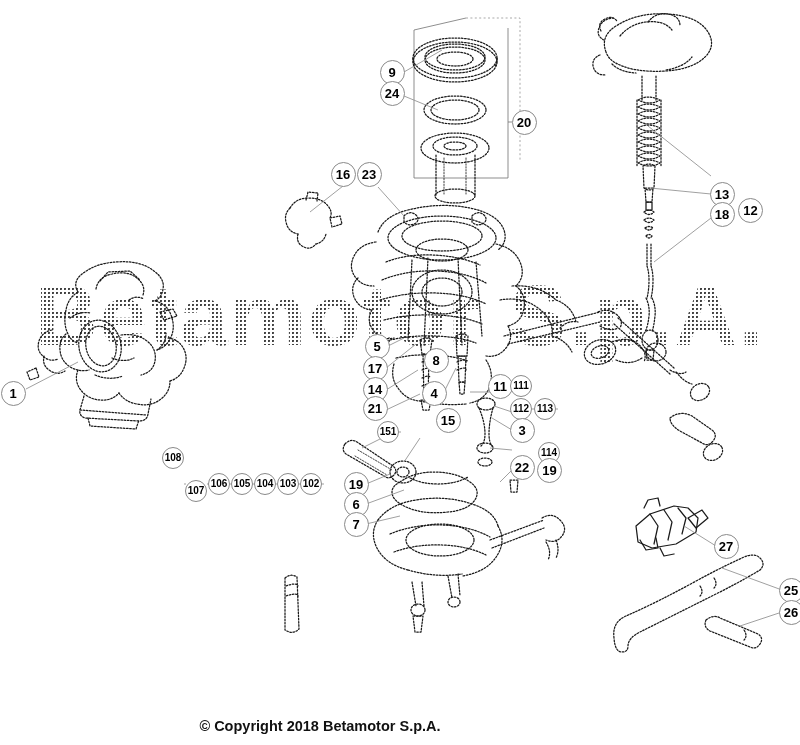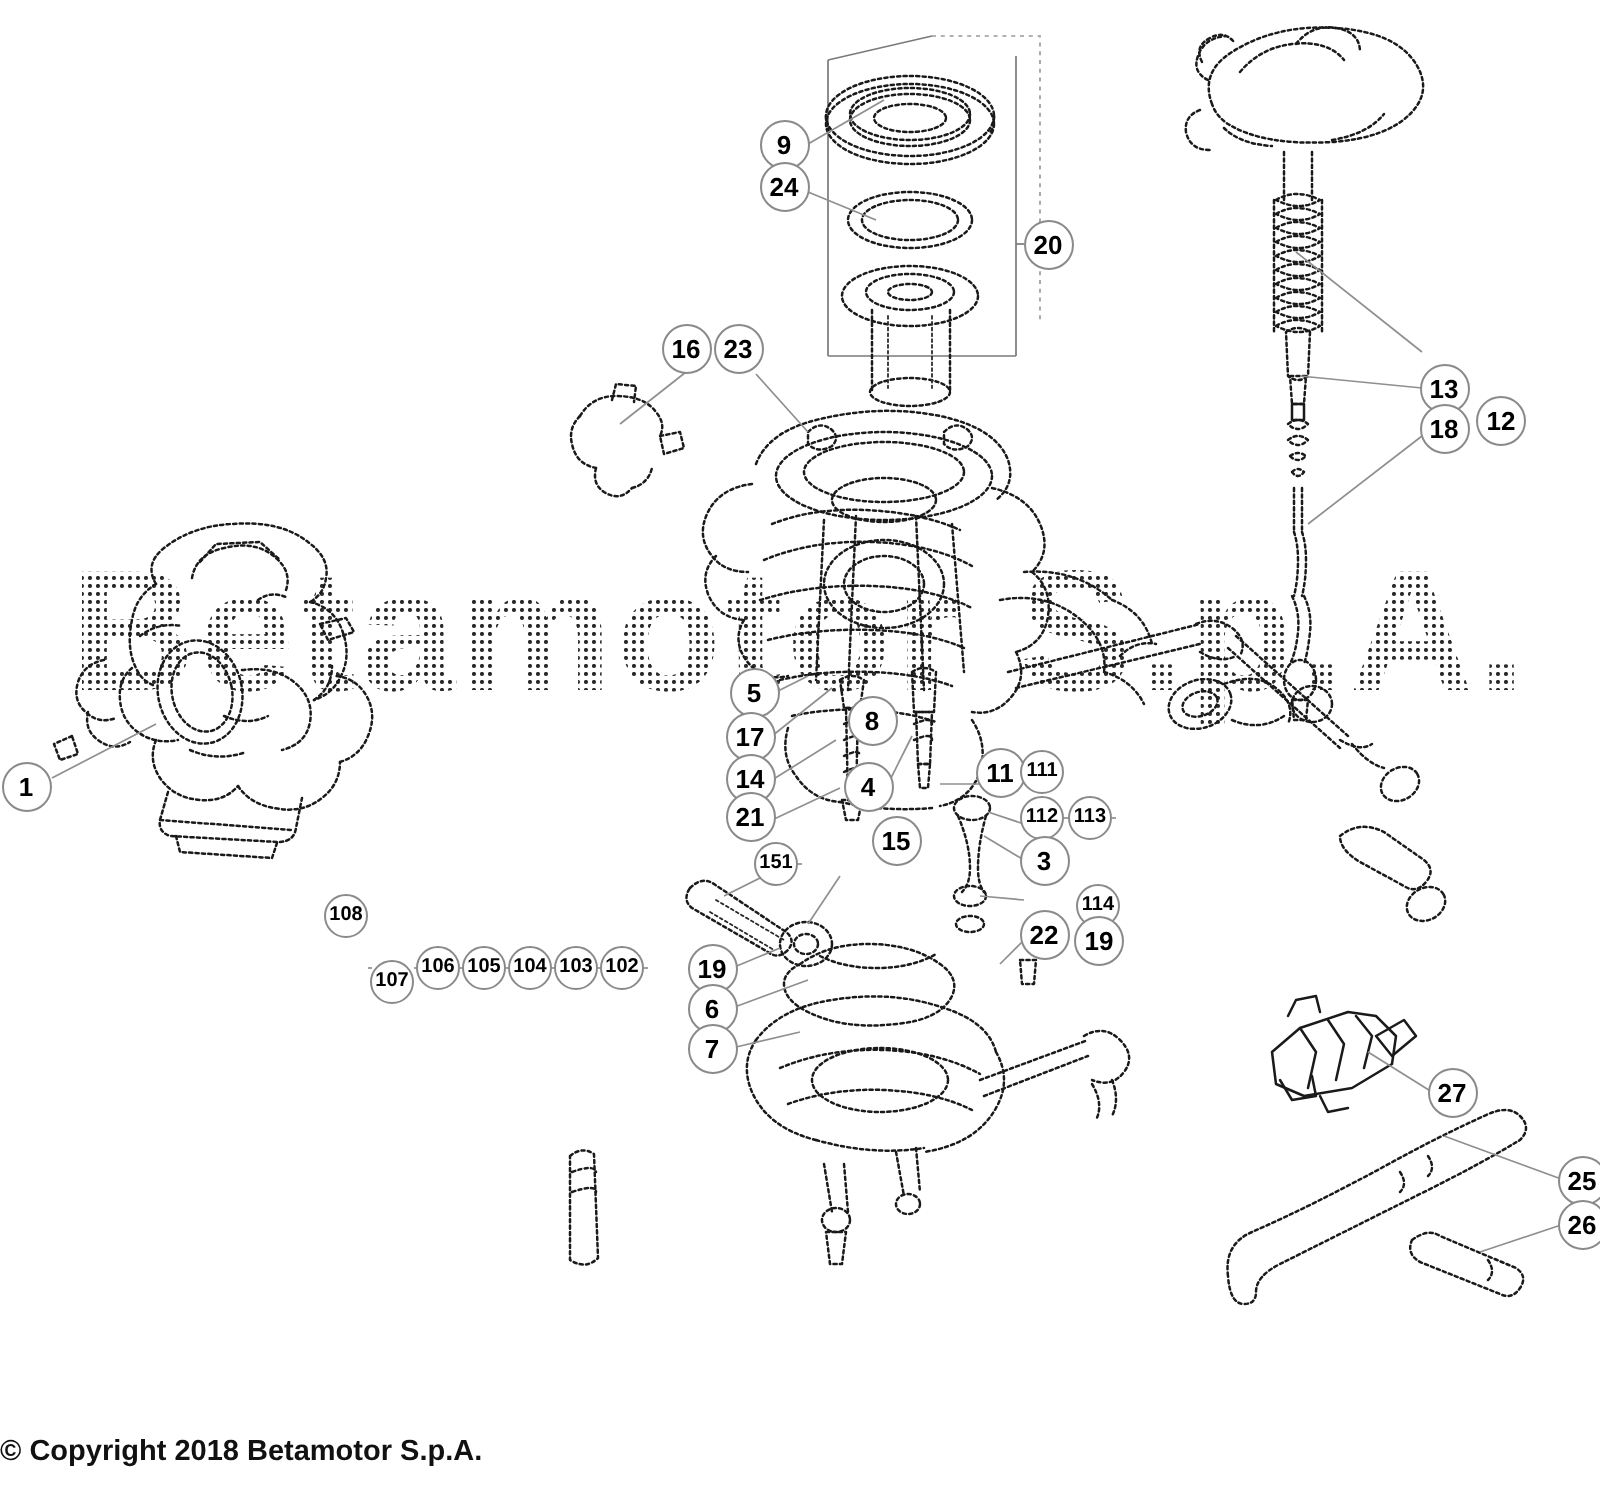--- a/index.html
+++ b/index.html
@@ -47,20 +47,21 @@
     pointer-events: auto;
     box-sizing: border-box;
   }
   .cal-md { width: 25px; height: 25px; font-size: 13px; }
   .cal-tiny { width: 22px; height: 22px; font-size: 10px; }
   #copyright {
     position: absolute;
     left: 0;
     top: 718px;
     width: 640px;
+    text-align: center;
     font-size: 14.5px;
     font-weight: bold;
     color: #111111;
     font-family: "Liberation Sans", sans-serif;
   }
 </style>
 </head>
 <body>
 
 <div id="page">

